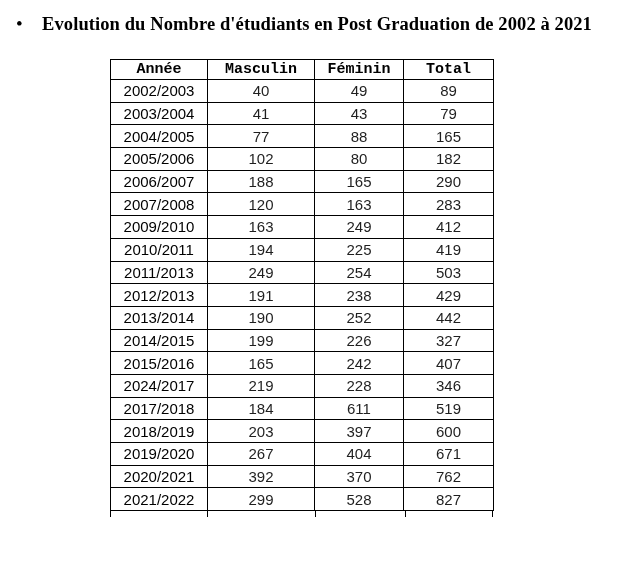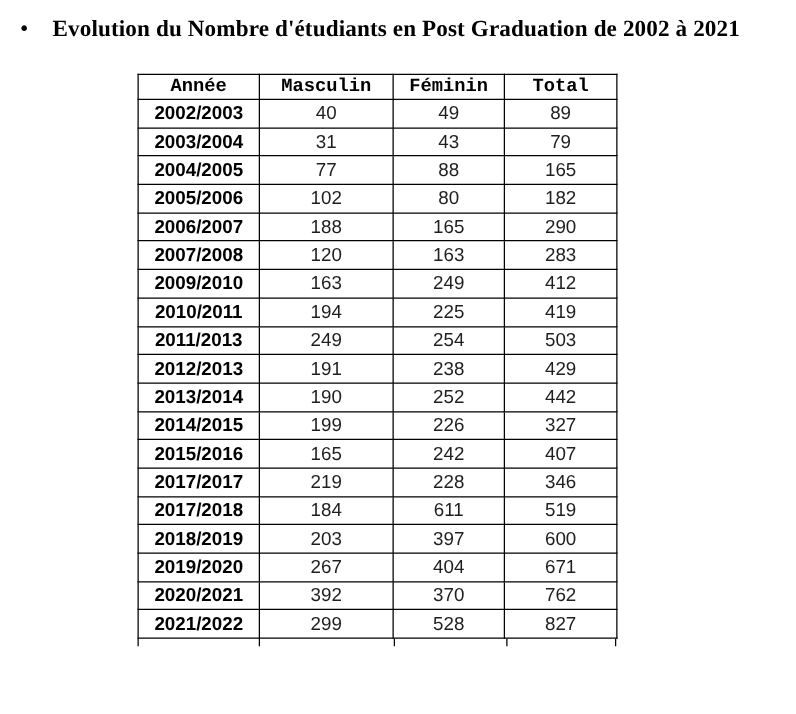--- a/index.html
+++ b/index.html
@@ -64,21 +64,21 @@
     white-space: nowrap;
   }
   table.doc-table th {
     height: 20px;
     font-weight: bold;
     font-size: 15px;
     font-family: Liberation Mono, monospace;
   }
   table.doc-table td { height: 22.7px; color: #1f1f1f; }
   table.doc-table td.year {
-    font-weight: bold;
+    font-weight: normal;
     color: #000000;
     margin-top: 19px;
   }
 
   
   .stubs {
     position: relative;
     width: 383px;
     height: 8px;
   }
@@ -118,21 +118,21 @@
       </thead>
       <tbody>
           <tr>
             <td class="year">2002/2003</td>
             <td>40</td>
             <td>49</td>
             <td>89</td>
           </tr>
           <tr>
             <td class="year">2003/2004</td>
-            <td>31</td>
+            <td>41</td>
             <td>43</td>
             <td>79</td>
           </tr>
           <tr>
             <td class="year">2004/2005</td>
             <td>77</td>
             <td>88</td>
             <td>165</td>
           </tr>
           <tr>
@@ -189,21 +189,21 @@
             <td>226</td>
             <td>327</td>
           </tr>
           <tr>
             <td class="year">2015/2016</td>
             <td>165</td>
             <td>242</td>
             <td>407</td>
           </tr>
           <tr>
-            <td class="year">2017/2017</td>
+            <td class="year">2024/2017</td>
             <td>219</td>
             <td>228</td>
             <td>346</td>
           </tr>
           <tr>
             <td class="year">2017/2018</td>
             <td>184</td>
             <td>611</td>
             <td>519</td>
           </tr>

